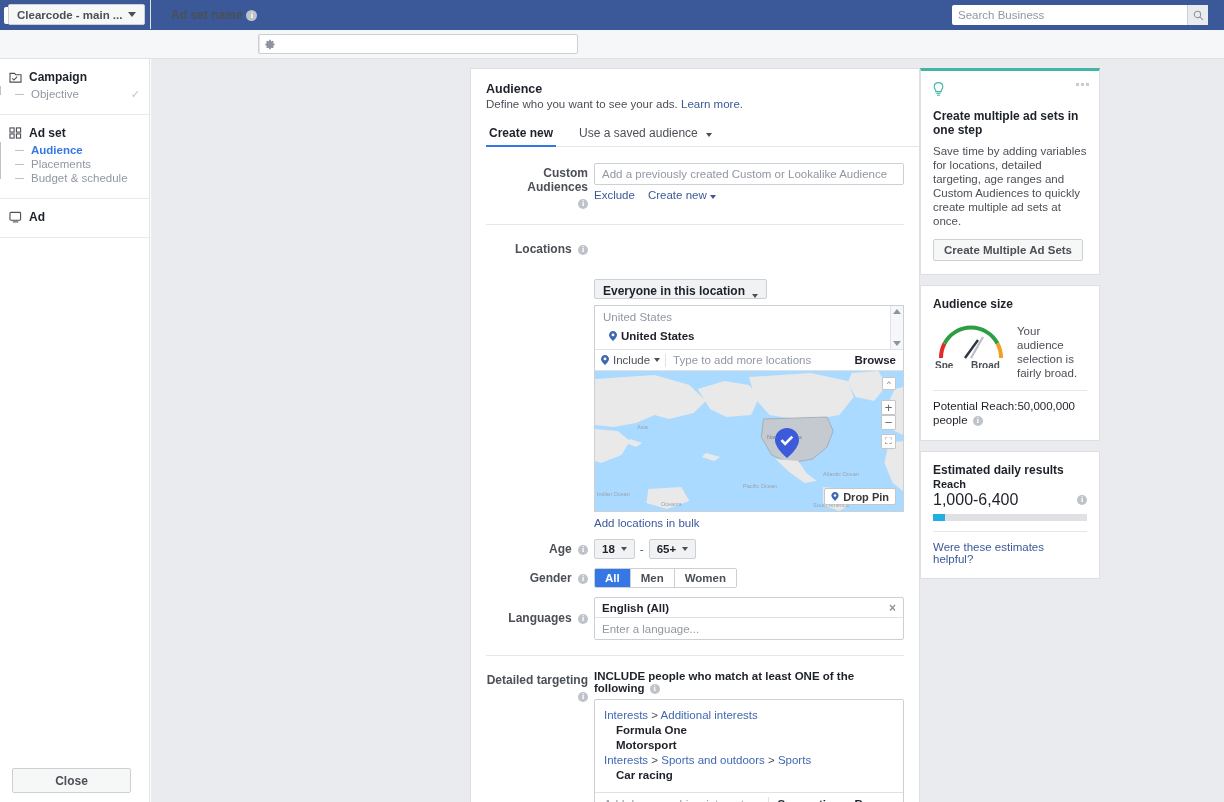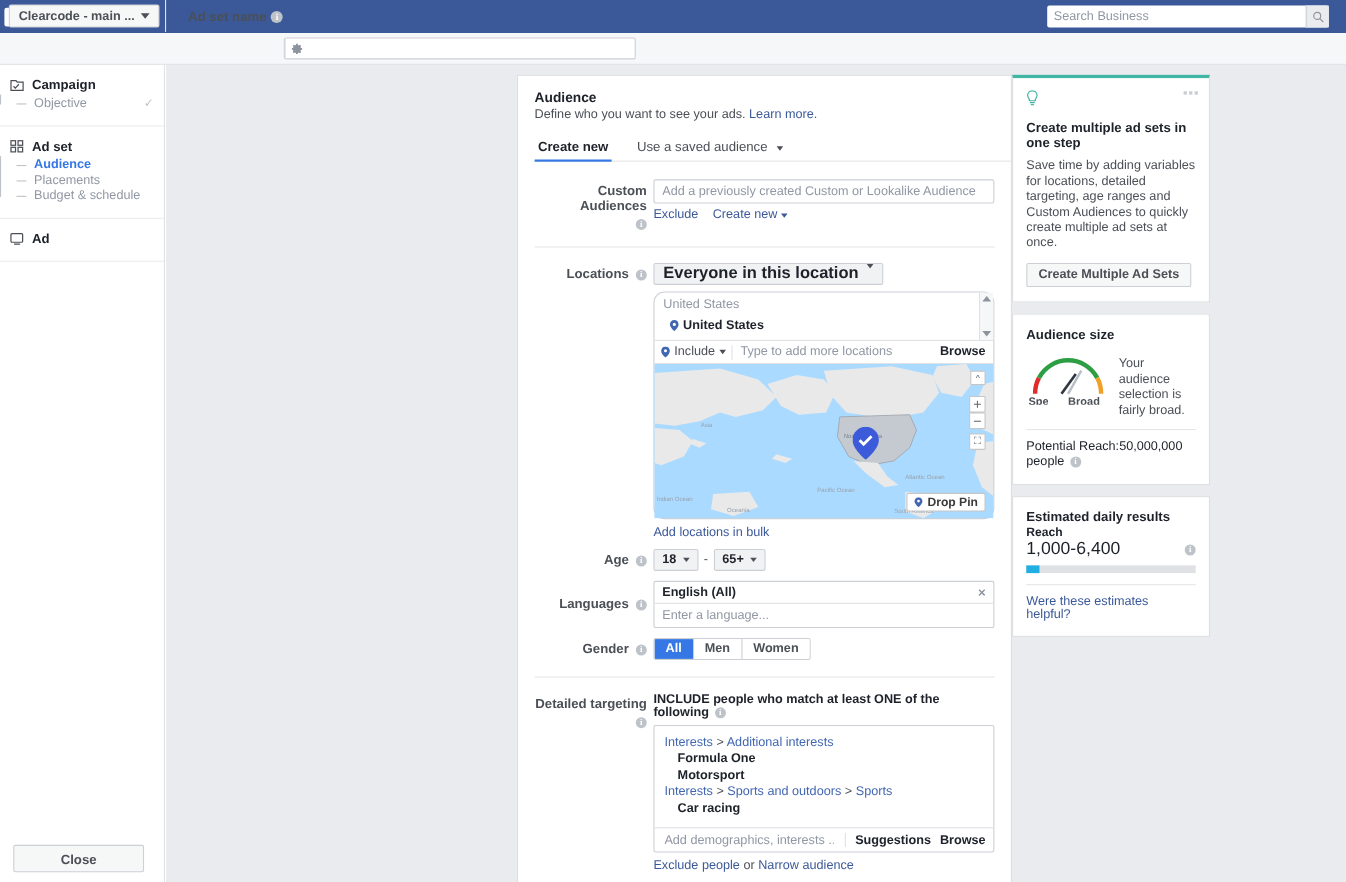--- a/index.html
+++ b/index.html
@@ -192,33 +192,33 @@
     border-radius: 2px; padding: 0 7px;
     font-family: "Liberation Sans", sans-serif; font-size: 11.5px; color: #1d2129;
     outline: none;
   }
   .txtfield::placeholder { color: #9197a3; }
   .sublinks { margin-top: 4px; font-size: 11.5px; display: flex; gap: 13px; }
 
   .hr { height: 1px; background: #e5e6e9; margin: 14px 15px 0 15px; }
 
   .pillbtn {
-    display: inline-flex; align-items: flex-start; gap: 7px;
+    display: inline-flex; align-items: flex-end; gap: 7px;
     height: 20px; padding: 0 8px;
     background: #f1f2f4; border: 1px solid #ccd0d5; border-radius: 2px;
-    font-size: 15px; font-weight: bold; color: #1d2129; cursor: pointer;
+    font-size: 12px; font-weight: bold; color: #1d2129; cursor: pointer; margin-top: 40px;
   }
   .caret {
     width: 0; height: 0; border-left: 4px solid transparent;
     border-right: 4px solid transparent; border-top: 5px solid #4b4f56;
   }
   .caret.sm { border-left-width: 3.5px; border-right-width: 3.5px; border-top-width: 4.5px; }
 
   
-  .locbox { border: 1px solid #ccd0d5; border-radius: 10px; margin-top: 6px; background: #fff; }
+  .locbox { border: 1px solid #ccd0d5; border-radius: 0; margin-top: 6px; background: #fff; }
   .loc-scroll { position: relative; height: 44px; border-bottom: 1px solid #dfe1e5; }
   .loc-hint { position: absolute; left: 8px; top: 5px; font-size: 11.5px; color: #9197a3; }
   .loc-sel {
     position: absolute; left: 14px; top: 24px; font-size: 11.5px;
     font-weight: bold; color: #1d2129; display: flex; align-items: center; gap: 4px;
   }
   .loc-sb {
     position: absolute; right: 0; top: 0; width: 13px; height: 100%;
     background: #f6f7f9; border-left: 1px solid #dfe1e5;
     display: flex; flex-direction: column; align-items: center; justify-content: space-between;
@@ -606,45 +606,45 @@
           </div>
           <span style="font-size:11.5px;color:#4b4f56">-</span>
           <div class="selbtn">
             <span>65+</span>
             <span class="caret sm"></span>
           </div>
         </div>
       </div>
 
       <div class="row" style="margin-top:9px">
+        <div class="row-label">
+          <span>Gender</span>
+          <span class="info sm" style="margin-left:3px">i</span>
+        </div>
+        <div class="row-ctl">
+          <div class="seg">
+            <div class="on">All</div>
+            <div>Men</div>
+            <div>Women</div>
+          </div>
+        </div>
+      </div>
+
+      <div class="row" style="margin-top:9px">
         <div class="row-label" style="padding-top:14px">
           <span>Languages</span>
           <span class="info sm" style="margin-left:3px">i</span>
         </div>
         <div class="row-ctl">
           <div class="langbox">
             <div class="langrow">
               <span>English (All)</span>
               <span class="lang-x">×</span>
             </div>
             <input class="langinput" type="text" placeholder="Enter a language..." style="">
-          </div>
-        </div>
-      </div>
-
-      <div class="row" style="margin-top:9px">
-        <div class="row-label">
-          <span>Gender</span>
-          <span class="info sm" style="margin-left:3px">i</span>
-        </div>
-        <div class="row-ctl">
-          <div class="seg">
-            <div class="on">All</div>
-            <div>Men</div>
-            <div>Women</div>
           </div>
         </div>
       </div>
 
       <div class="hr" style="margin-top:15px"></div>
 
       <div class="row" style="margin-top:14px">
         <div class="row-label">
           <span>Detailed targeting</span>
           <div style="margin-top:2px"><span class="info sm">i</span></div>

